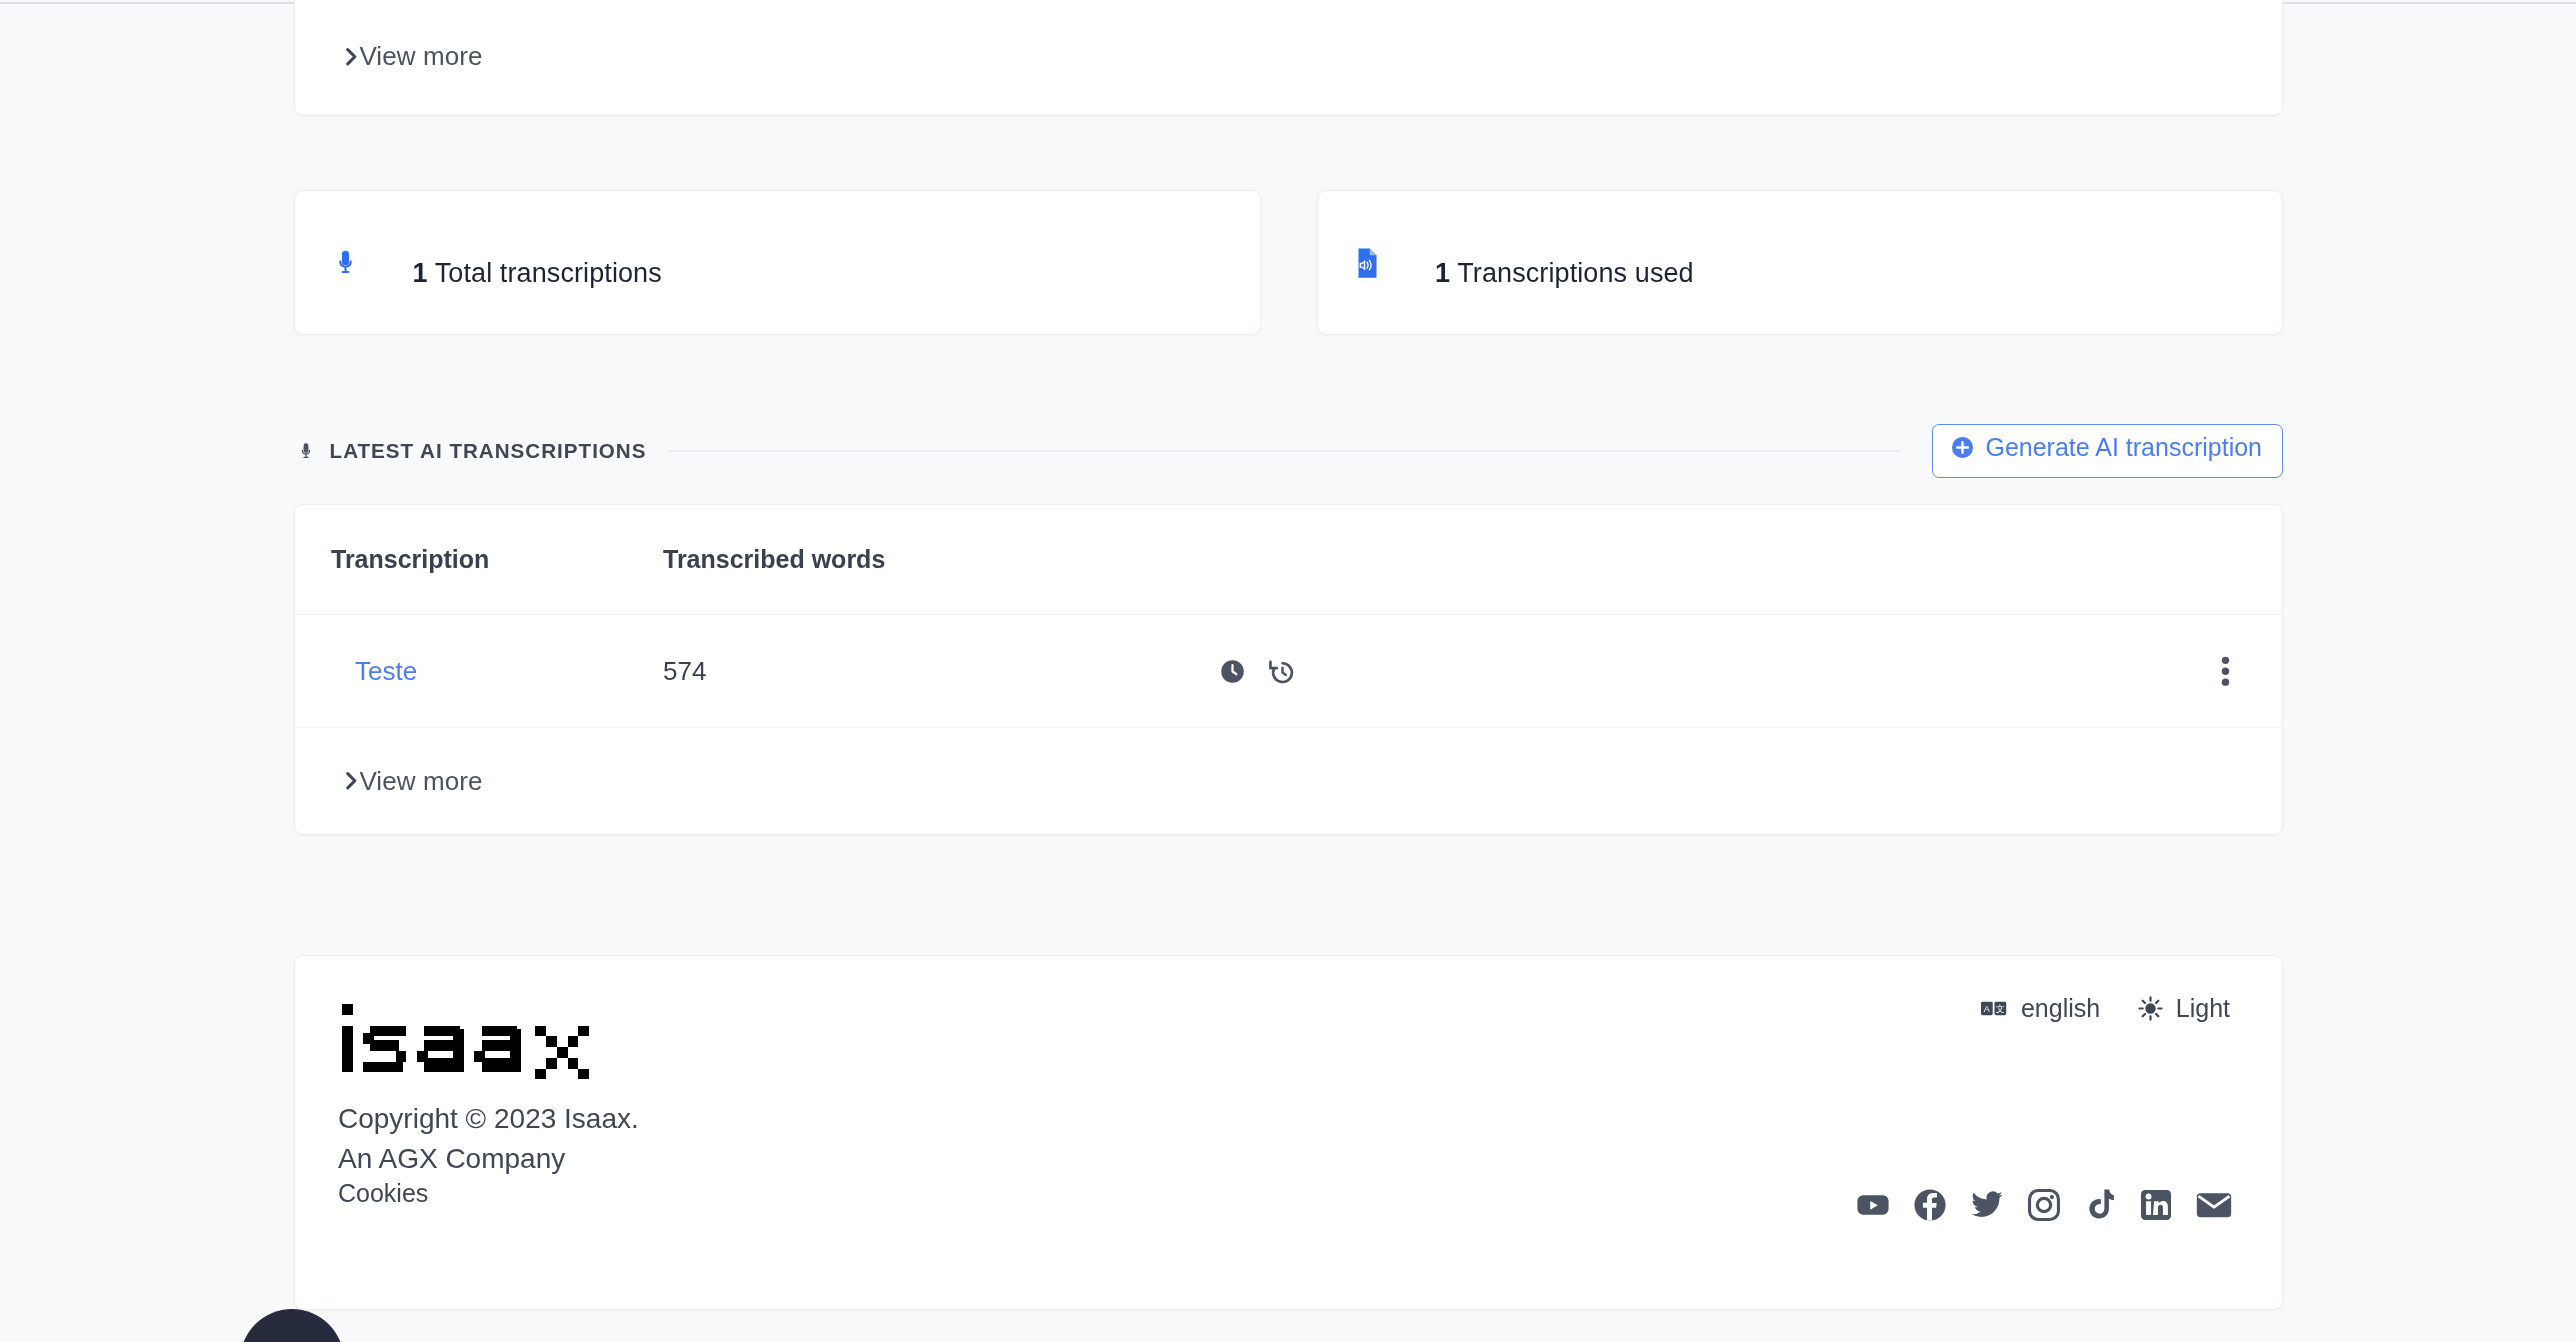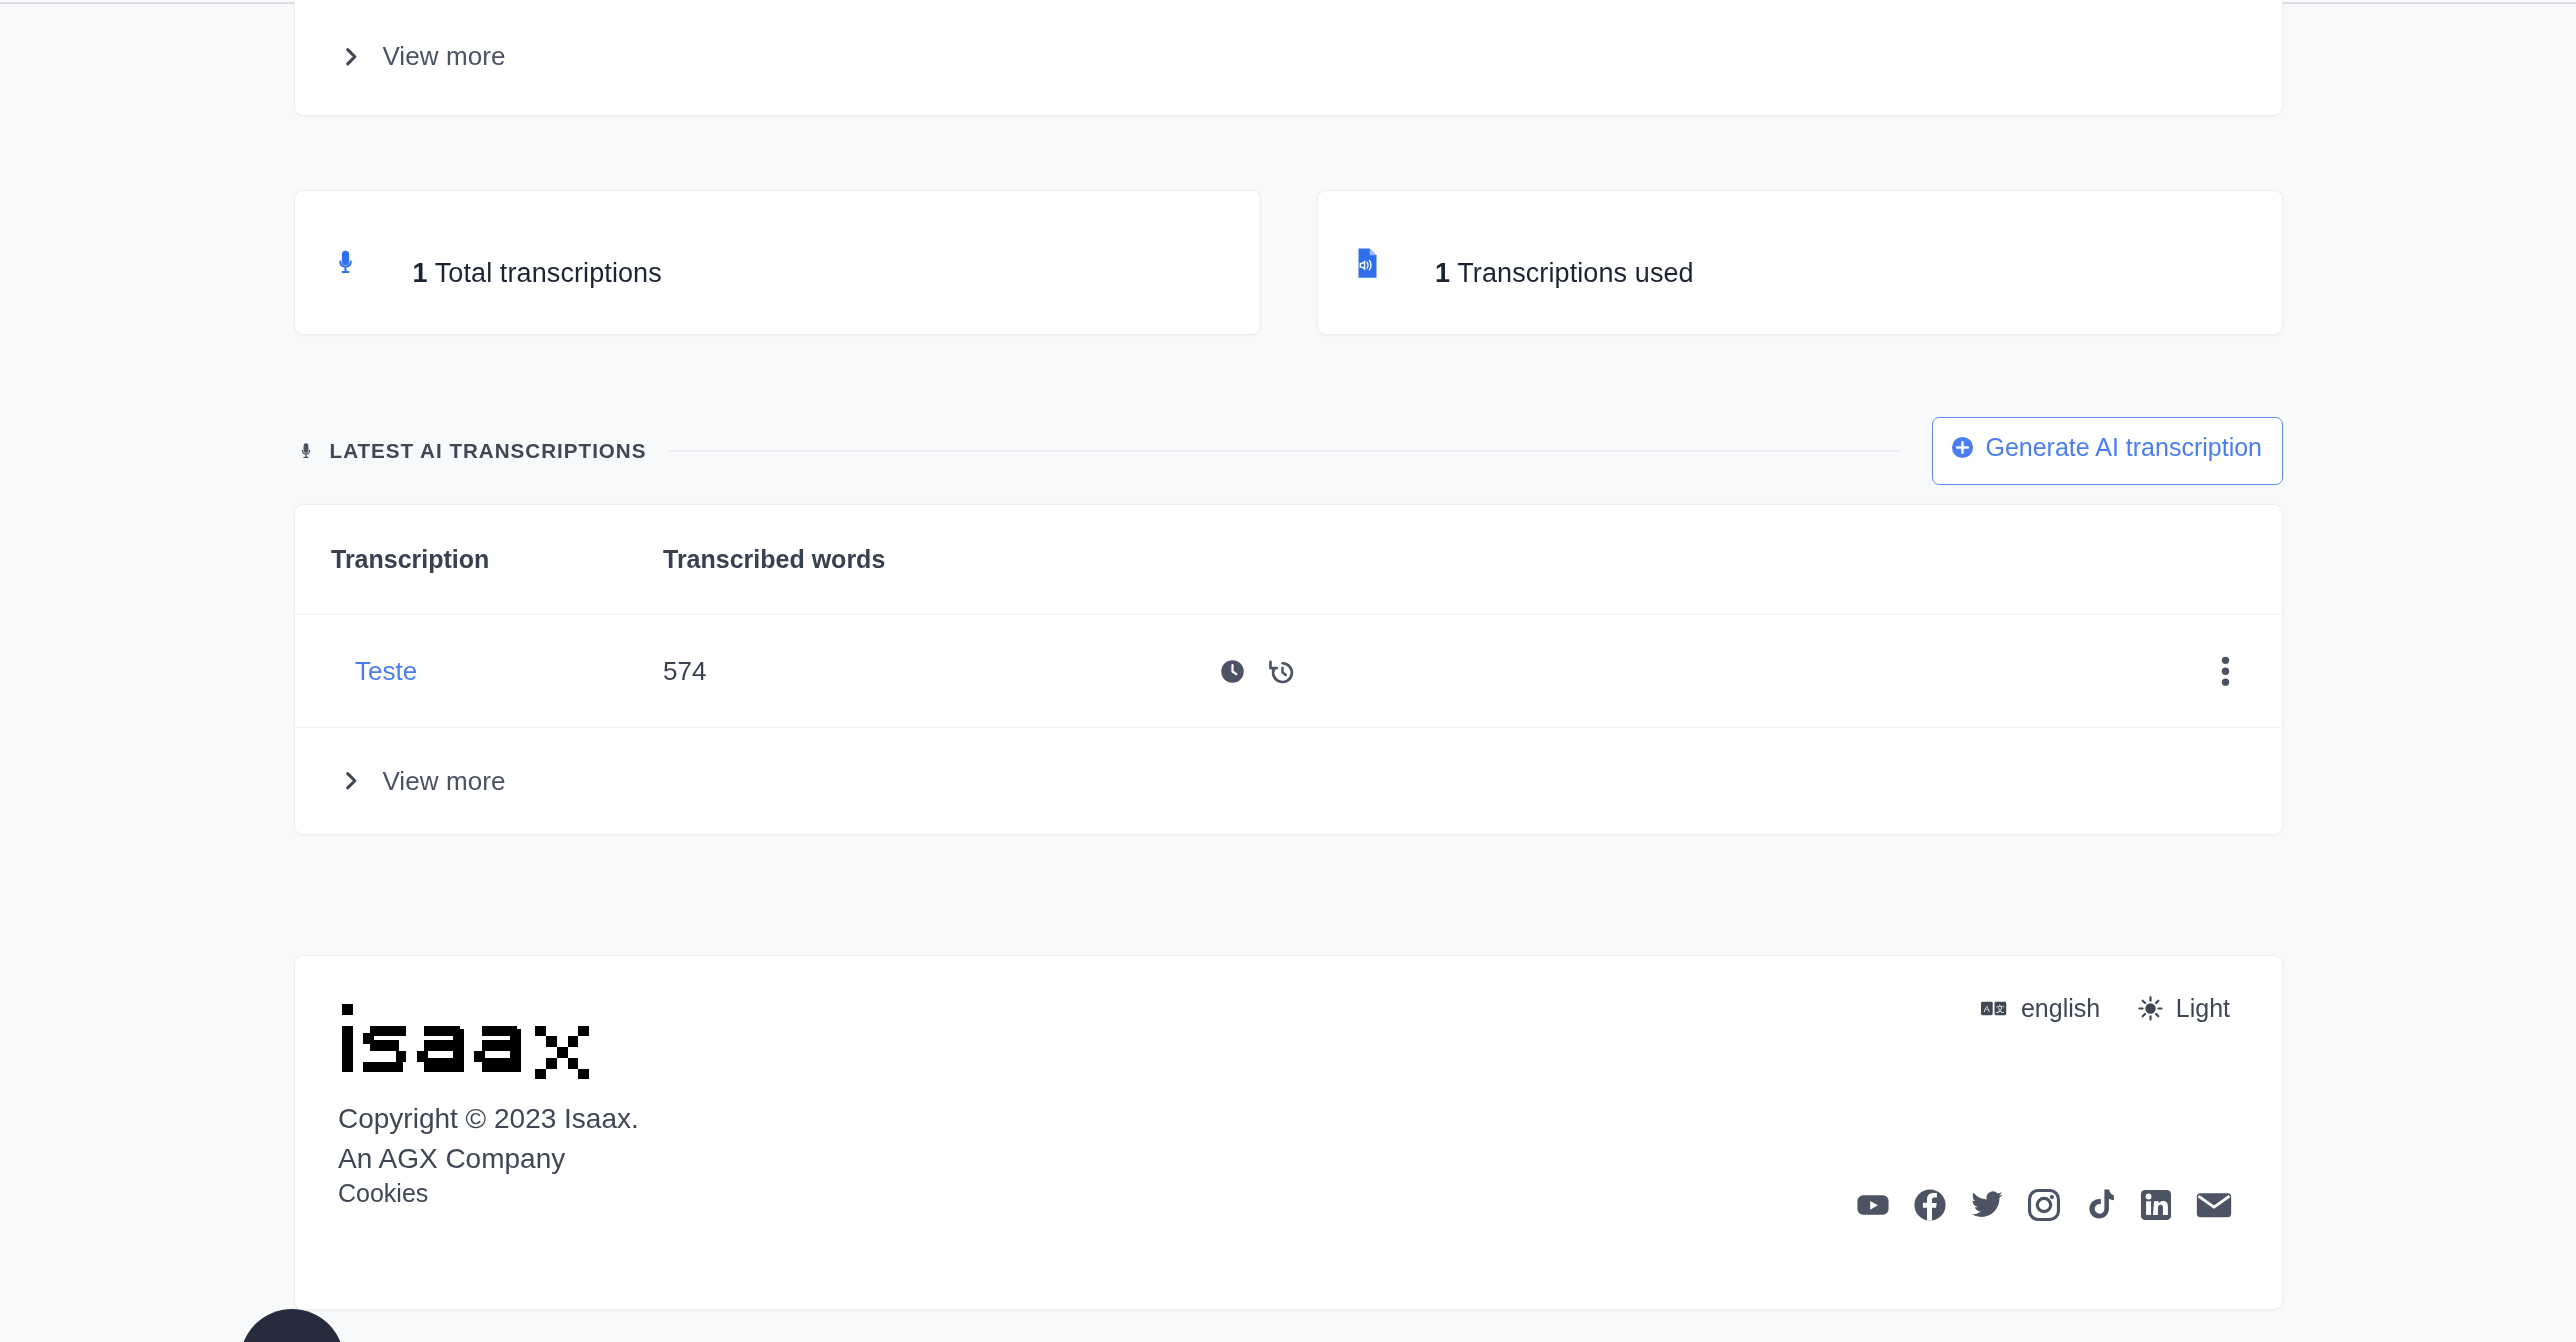--- a/index.html
+++ b/index.html
@@ -46,21 +46,20 @@
     top: -108px;
     left: 0;
     width: 1989px;
     height: 224px;
     border-radius: 9px;
   }
 
   .viewmore {
     display: flex;
     align-items: center;
-    gap: 23px;
     padding-left: 50px;
     height: 59px;
     cursor: pointer;
   }
   .viewmore .chev {
     width: 14.4px; height: 20px;
     display: flex; align-items: center; justify-content: center;
   }
   .viewmore .chev svg { display:block; }
   .viewmore .vm-label {
@@ -134,21 +133,21 @@
     white-space: nowrap;
   }
   .sec-head .rule {
     flex: 1 1 auto;
     height: 1.8px;
     background: #eceef2;
     margin: 0 30.5px 0 23px;
   }
   .gen-btn {
     flex: 0 0 auto;
-    height: 68px;
+    height: 54px;
     padding: 0 20px 8px 18px;
     background: #ffffff;
     border: 1.8px solid #5b8bf0;
     border-radius: 7.2px;
     color: #4a7ef0;
     font-size: 25px;
     font-family: "Liberation Sans", sans-serif;
     display: flex;
     align-items: center;
     gap: 11.7px;

